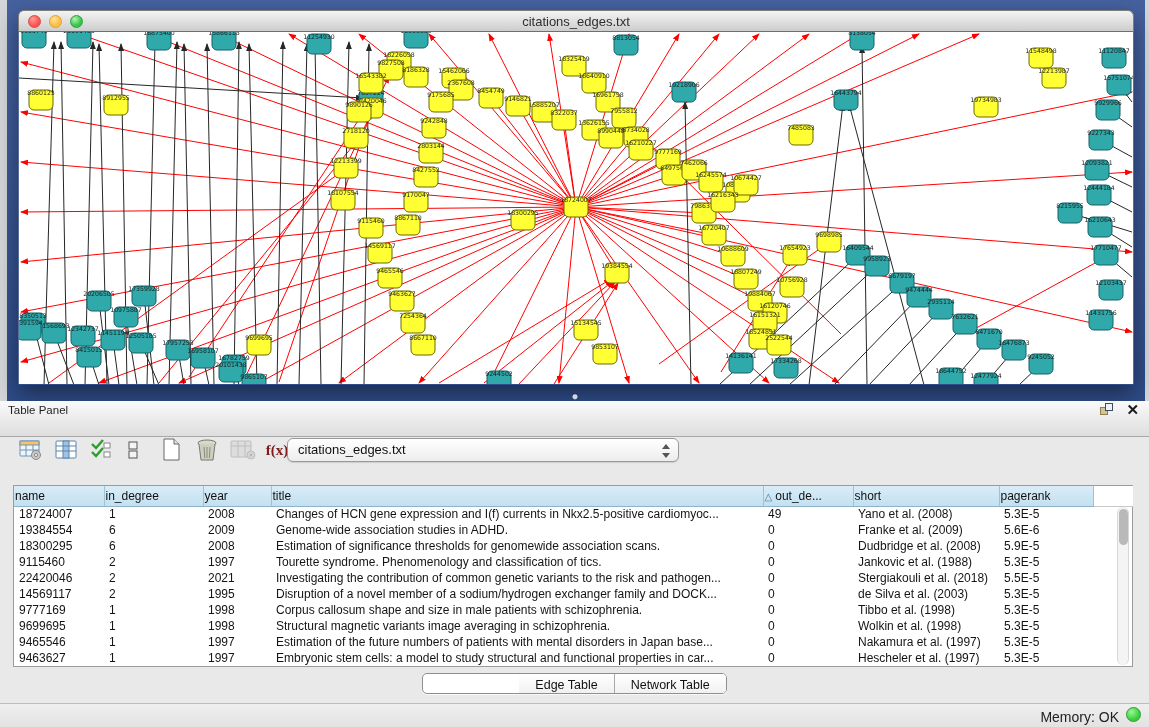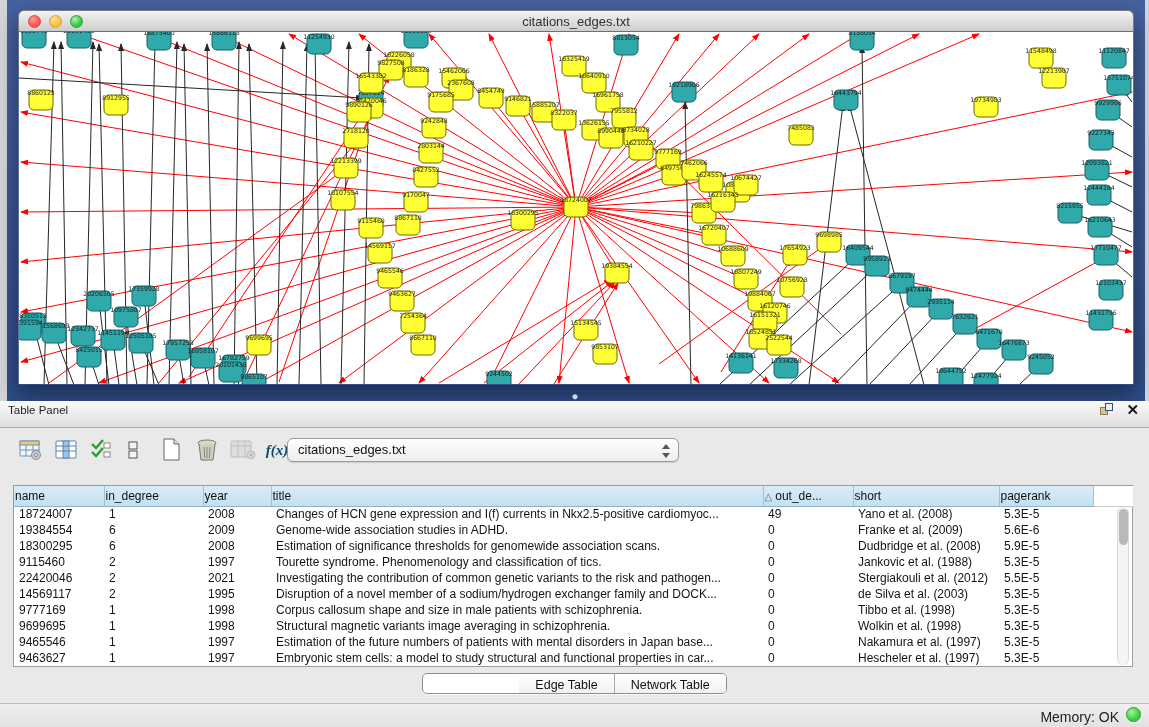--- a/index.html
+++ b/index.html
@@ -44,34 +44,34 @@
   .net-node-label { font-family:"DejaVu Sans",sans-serif; font-size:6.2px; fill:#1c1c1c; }
   
   .grip { position:absolute; left:570px; top:394px; width:10px; height:7px;
     background:radial-gradient(circle at 50% 40%, #cfd6e4 0 2px, transparent 3px); }
   
   .table-panel {
     position:absolute; left:0; top:401px; width:1149px; height:326px;
     background:#e9e9e9;
   }
   .panel-header {
-    height:27px; background:linear-gradient(#fafafa,#dedede);
+    height:36px; background:linear-gradient(#fafafa,#dedede);
     border-bottom:1px solid #a8a8a8; position:relative;
   }
   .panel-header .panel-title { position:absolute; left:8px; top:3px; font-size:11.5px; color:#1f1f1f; }
   .panel-header .hdr-btns { position:absolute; right:10px; top:2px; display:flex; gap:12px; align-items:center; }
   .float-icon { width:14px; height:14px; position:relative; display:inline-block; }
   .float-icon i { position:absolute; border:1.5px solid #9c8a55; background:transparent; }
   .float-icon i.b { left:0; top:4px; width:8px; height:8px; border-color:#8f7f4e; background:#cfc49a; }
   .float-icon i.f { left:5px; top:0; width:8px; height:8px; border-color:#3c4a66; background:#eef1f6; }
   .close-x { font-size:15px; font-weight:bold; color:#1a1a1a; line-height:14px; cursor:default; }
   
   .toolbar { position:absolute; left:0; top:28px; width:1149px; height:42px; }
   .tb-btn { position:absolute; top:6px; width:30px; height:30px; display:flex; align-items:center; justify-content:center; border-radius:4px; }
-  .fx { font-family:"Liberation Serif",serif; font-style:italic; font-weight:bold; font-size:15px; color:#0c4a6e; }
+  .fx { font-family:"Liberation Serif",serif; font-weight:bold; font-size:15px; color:#7f1d1d; }
   .table-select {
     position:absolute; left:287px; top:9px; width:392px; height:24px;
     border:1px solid #9a9a9a; border-radius:6px;
     background:linear-gradient(#ffffff,#ededed);
     box-shadow:0 1px 1px rgba(0,0,0,.12);
     font-size:13px; color:#111; line-height:22px; padding-left:10px;
   }
   .table-select .stepper { position:absolute; right:7px; top:4px; width:10px; height:16px; }
   .table-select .stepper:before, .table-select .stepper:after {
     content:""; position:absolute; left:1px; border-left:4px solid transparent; border-right:4px solid transparent;
@@ -885,21 +885,21 @@
             <td>Jankovic et al. (1988)</td>
             <td>5.3E-5</td>
             <td></td>
           </tr>
           <tr>
             <td>22420046</td>
             <td>2</td>
             <td>2021</td>
             <td>Investigating the contribution of common genetic variants to the risk and pathogen...</td>
             <td>0</td>
-            <td>Stergiakouli et al. (2012)</td>
+            <td>Stergiakouli et al. (2018)</td>
             <td>5.5E-5</td>
             <td></td>
           </tr>
           <tr>
             <td>14569117</td>
             <td>2</td>
             <td>1995</td>
             <td>Disruption of a novel member of a sodium/hydrogen exchanger family and DOCK...</td>
             <td>0</td>
             <td>de Silva et al. (2003)</td>

